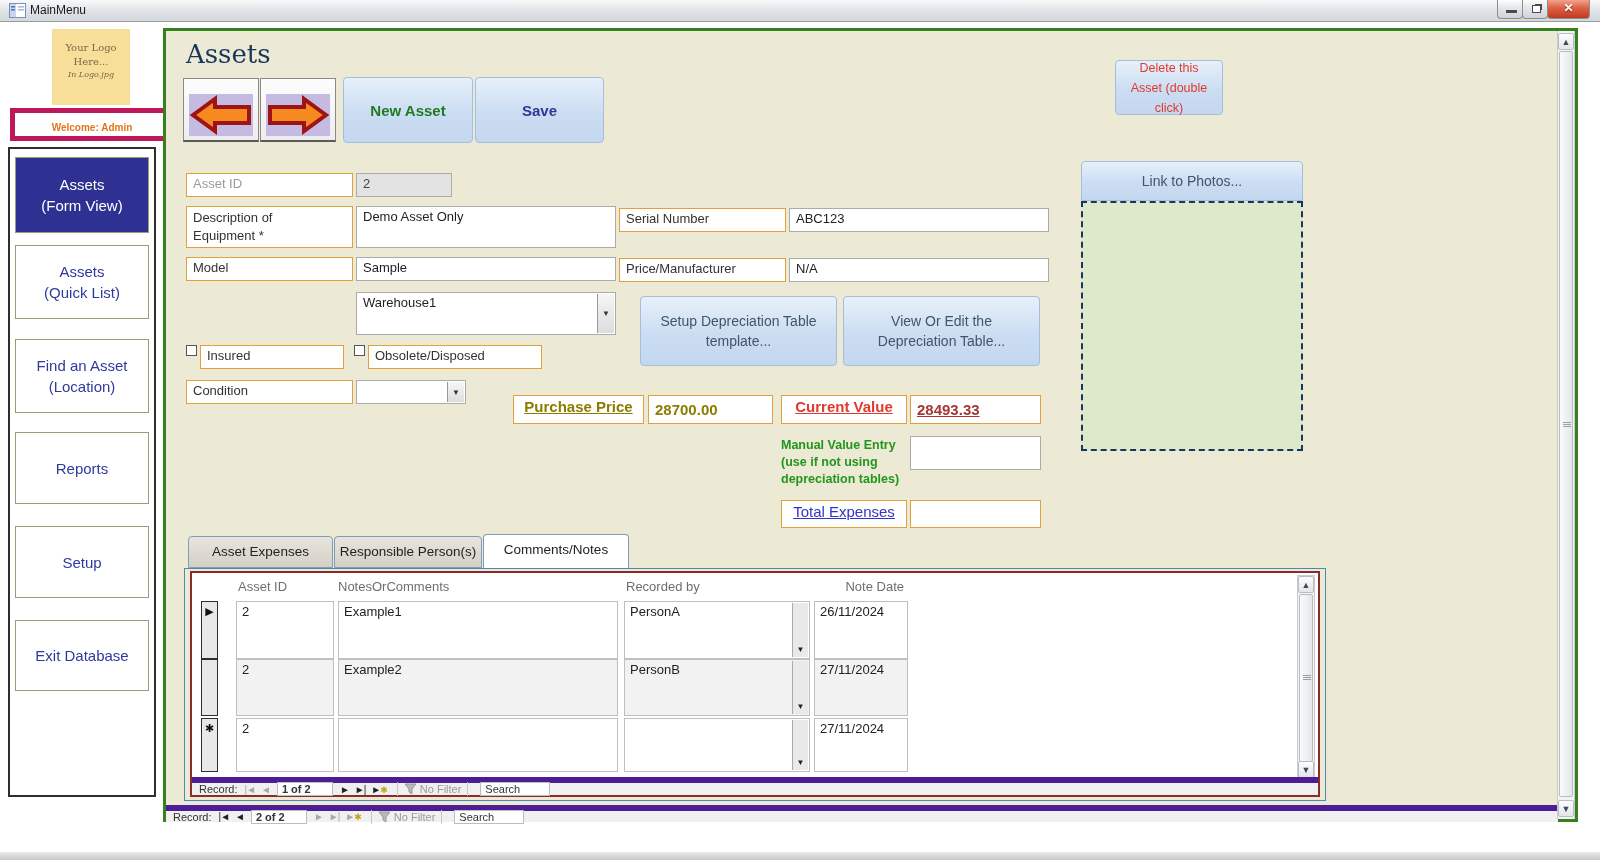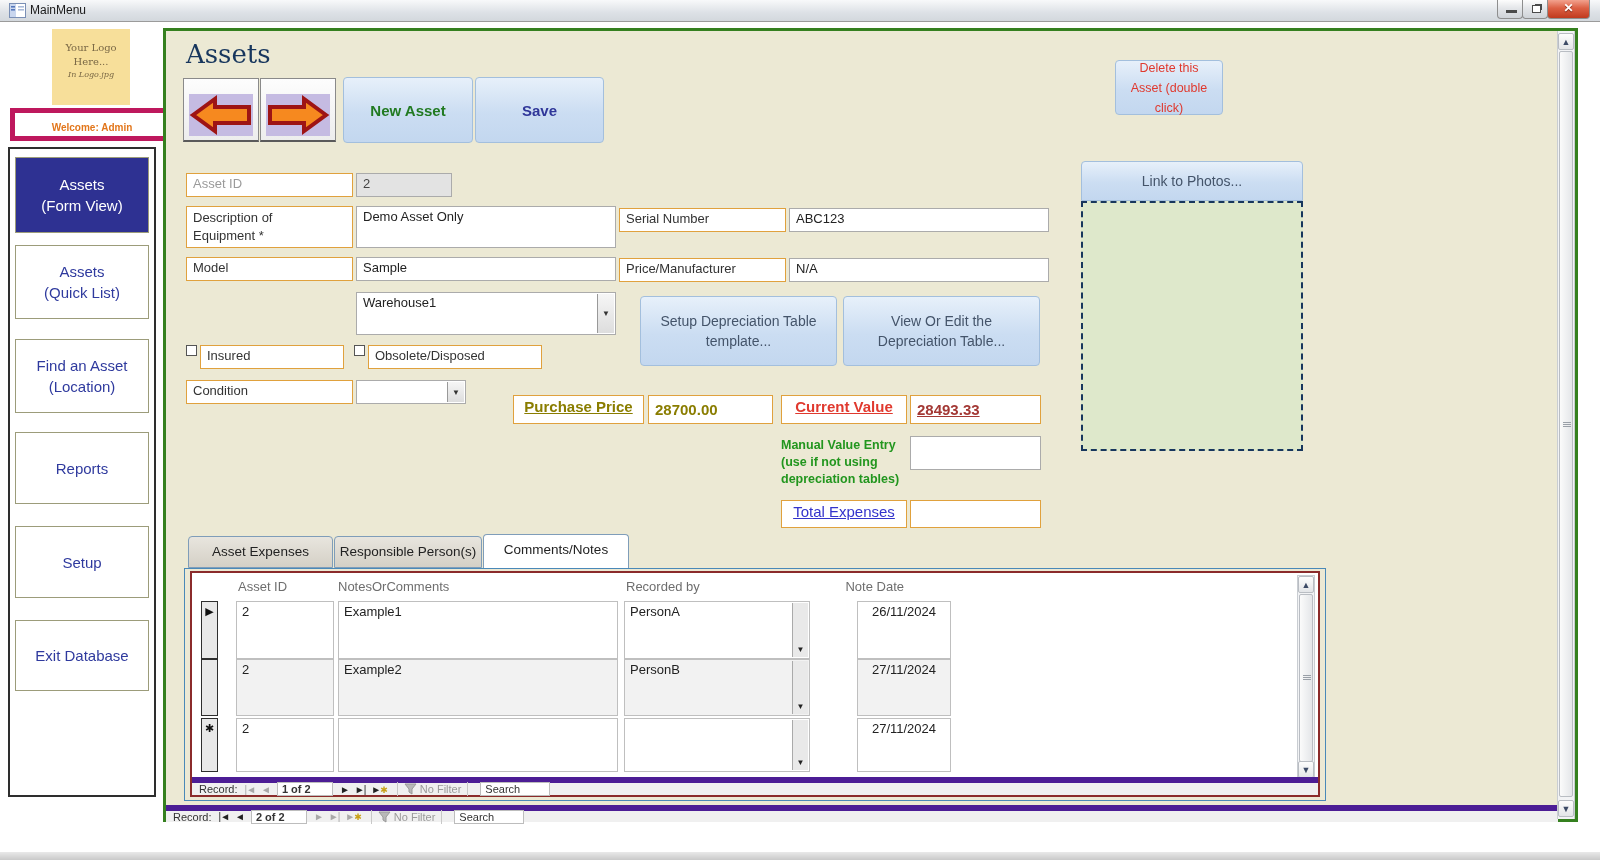--- a/index.html
+++ b/index.html
@@ -68,21 +68,21 @@
 
   
   .tab { position:absolute; height:32px; background:linear-gradient(#E8E5DE,#D4D0C6); border:1px solid #7F9DB9;
     border-radius:4px 4px 0 0; font-size:13.5px; color:#222; text-align:center; line-height:30px; cursor:pointer; }
   .tab.active { background:#fff; height:34px; border-bottom:none; z-index:3; }
   .tabpane { border:1px solid #4A89B8; background:transparent; }
   .subform { background:#fff; border:2px solid #8B2B2B; }
   .colhdr { position:absolute; font-size:13px; color:#6E6E6E; }
   .cell { position:absolute; background:#fff; border:1px solid #BFBFBF; font-size:13px; color:#222; padding:2px 5px; }
   .cell.alt { background:#F2F2F2; }
-  .cell.date { text-align:center;margin-left:43px; }
+  .cell.date { text-align:left; }
   .rowsel { position:absolute; left:9px; width:17px; background:#E8E8E8; border:1px solid #2E2E2E;
     font-size:11px; color:#111; text-align:center; padding-top:3px; }
   .cellcombo { position:absolute; top:1px; right:1px; bottom:1px; width:16px; background:#E9E9E9;
     border-left:1px solid #aaa; cursor:pointer; }
   .cellcombo span { position:absolute; bottom:3px; left:0; width:100%; text-align:center; font-size:8px; color:#222; }
 
   
   .sb-track { background:#F2F3F5; border:1px solid #C9CDD2; }
   .sb-btn { position:absolute; left:0; width:100%; height:17px; background:linear-gradient(#FDFDFD,#E3E5E8);
     border:1px solid #B9BDC3; border-radius:2px; color:#3C4A66; font-size:9px; text-align:center; line-height:16px; cursor:pointer; }

